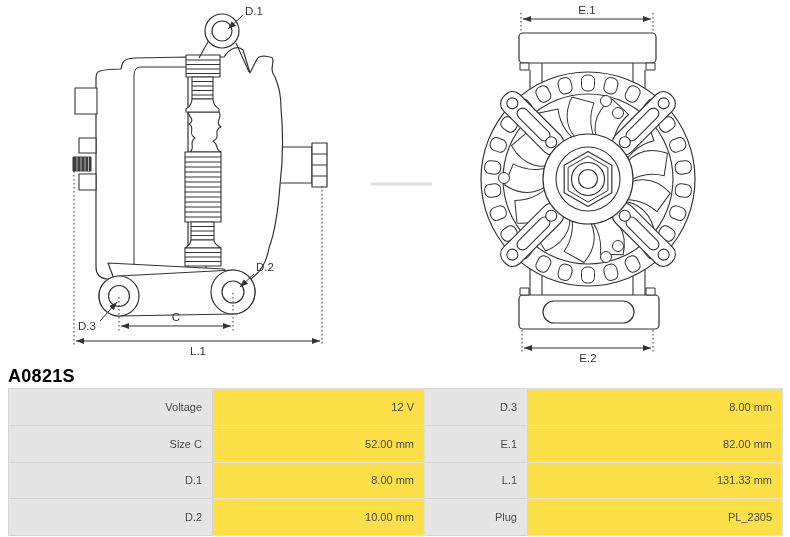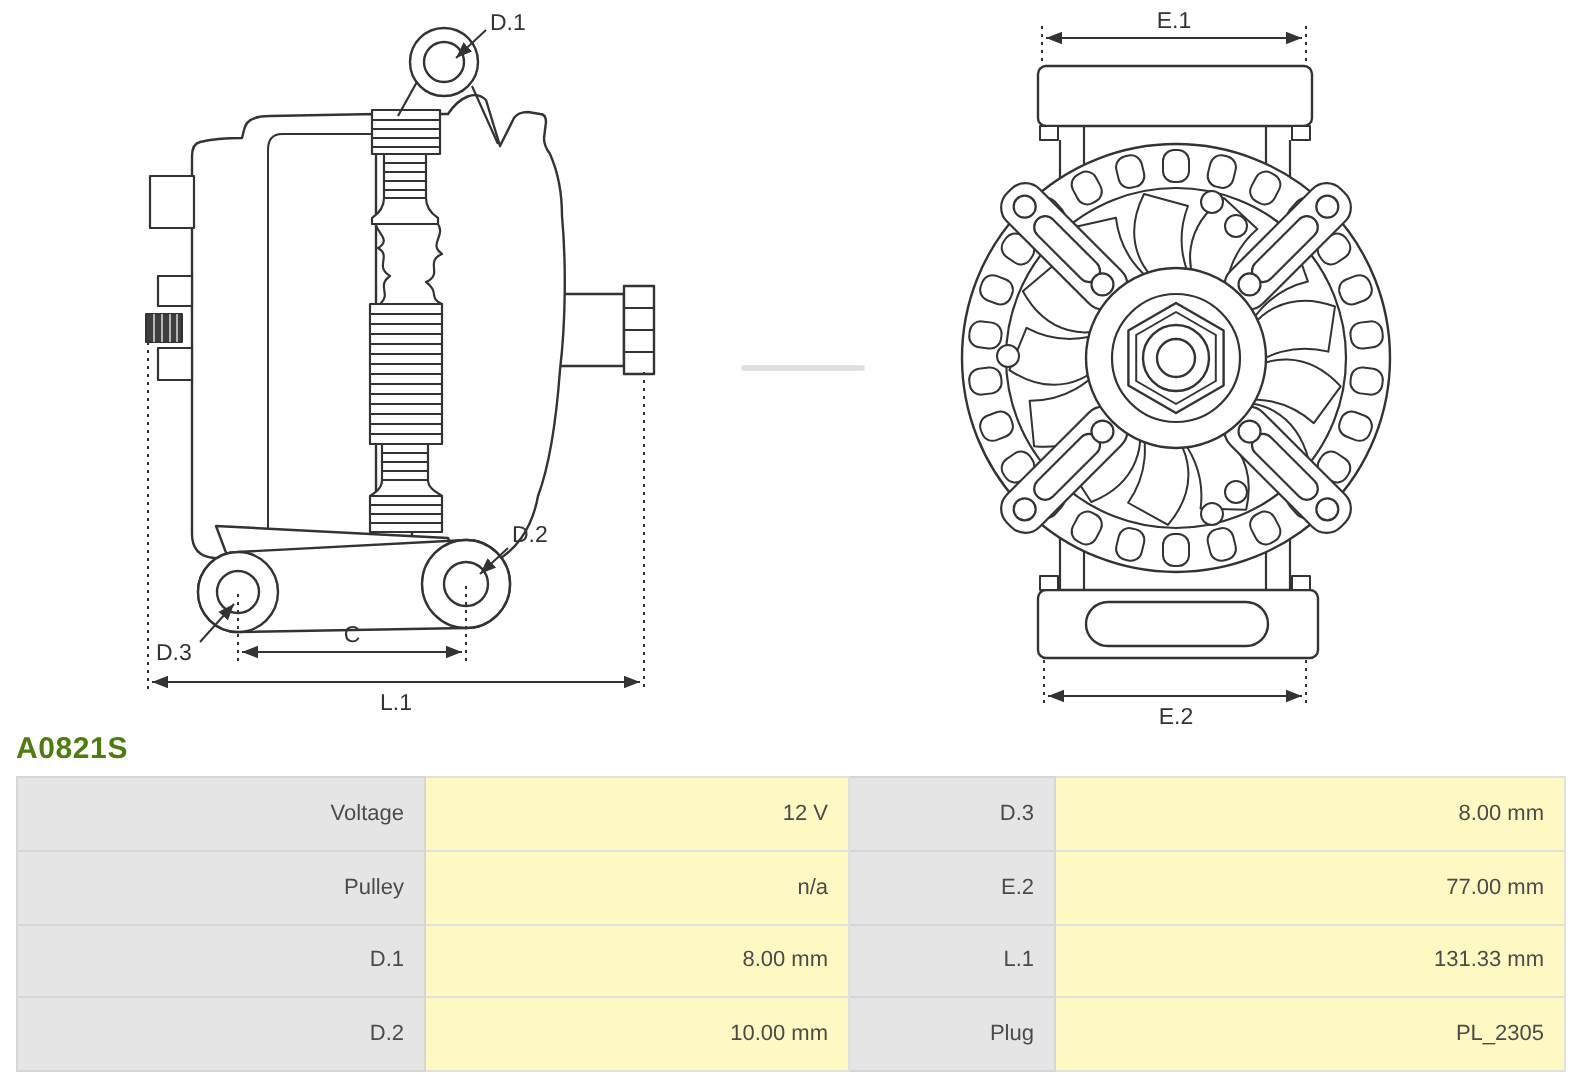--- a/index.html
+++ b/index.html
@@ -3,30 +3,30 @@
 <meta charset="utf-8">
 <style>
   html,body{margin:0;padding:0;}
   body{
     width:790px;height:537px;background:#ffffff;position:relative;overflow:hidden;
     font-family:"Liberation Sans", sans-serif;
   }
   .diagram-svg{position:absolute;top:0;left:0;}
   .diagram-svg text{font-family:"Liberation Sans", sans-serif;font-size:11.5px;fill:#333;}
   .part-title{
-    position:absolute;left:8px;top:366px;font-size:15px;font-weight:600;
-    color:#4d7c0f;letter-spacing:.3px;
+    position:absolute;left:8px;top:366px;font-size:18px;font-weight:600;
+    color:#000000;letter-spacing:.3px;
   }
   table.spec{
     position:absolute;left:8px;top:388px;width:774px;height:148px;
     border-collapse:collapse;table-layout:fixed;border-radius:23px;
   }
   table.spec td{
     font-size:11px;color:#4a4a4a;text-align:right;padding:0 10px 0 0;
-    border:1px solid #e0e0e0;background:#fef9c3;white-space:nowrap;overflow:hidden;
+    border:1px solid #e0e0e0;background:#fde047;white-space:nowrap;overflow:hidden;
   }
   table.spec td.lab{background:#e5e5e5;border:1px solid #d6d6d6;}
 </style>
 </head>
 <body>
 
 <svg class="diagram-svg" width="790" height="368" viewBox="0 0 790 368">
   <defs>
     <marker id="arr" viewBox="0 0 10 10" refX="9" refY="5" markerWidth="9" markerHeight="9" orient="auto-start-reverse">
       <path d="M0,1.5 L9,5 L0,8.5 Z" fill="#333"></path>
@@ -236,24 +236,24 @@
       <col style="width:255px">
   </colgroup>
   <tbody>
     <tr>
       <td class="lab">Voltage</td>
       <td>12 V</td>
       <td class="lab">D.3</td>
       <td>8.00 mm</td>
     </tr>
     <tr>
-      <td class="lab">Pulley</td>
-      <td>n/a</td>
-      <td class="lab">E.2</td>
-      <td>77.00 mm</td>
+      <td class="lab">Size C</td>
+      <td>52.00 mm</td>
+      <td class="lab">E.1</td>
+      <td>82.00 mm</td>
     </tr>
     <tr>
       <td class="lab">D.1</td>
       <td>8.00 mm</td>
       <td class="lab">L.1</td>
       <td>131.33 mm</td>
     </tr>
     <tr>
       <td class="lab">D.2</td>
       <td>10.00 mm</td>

